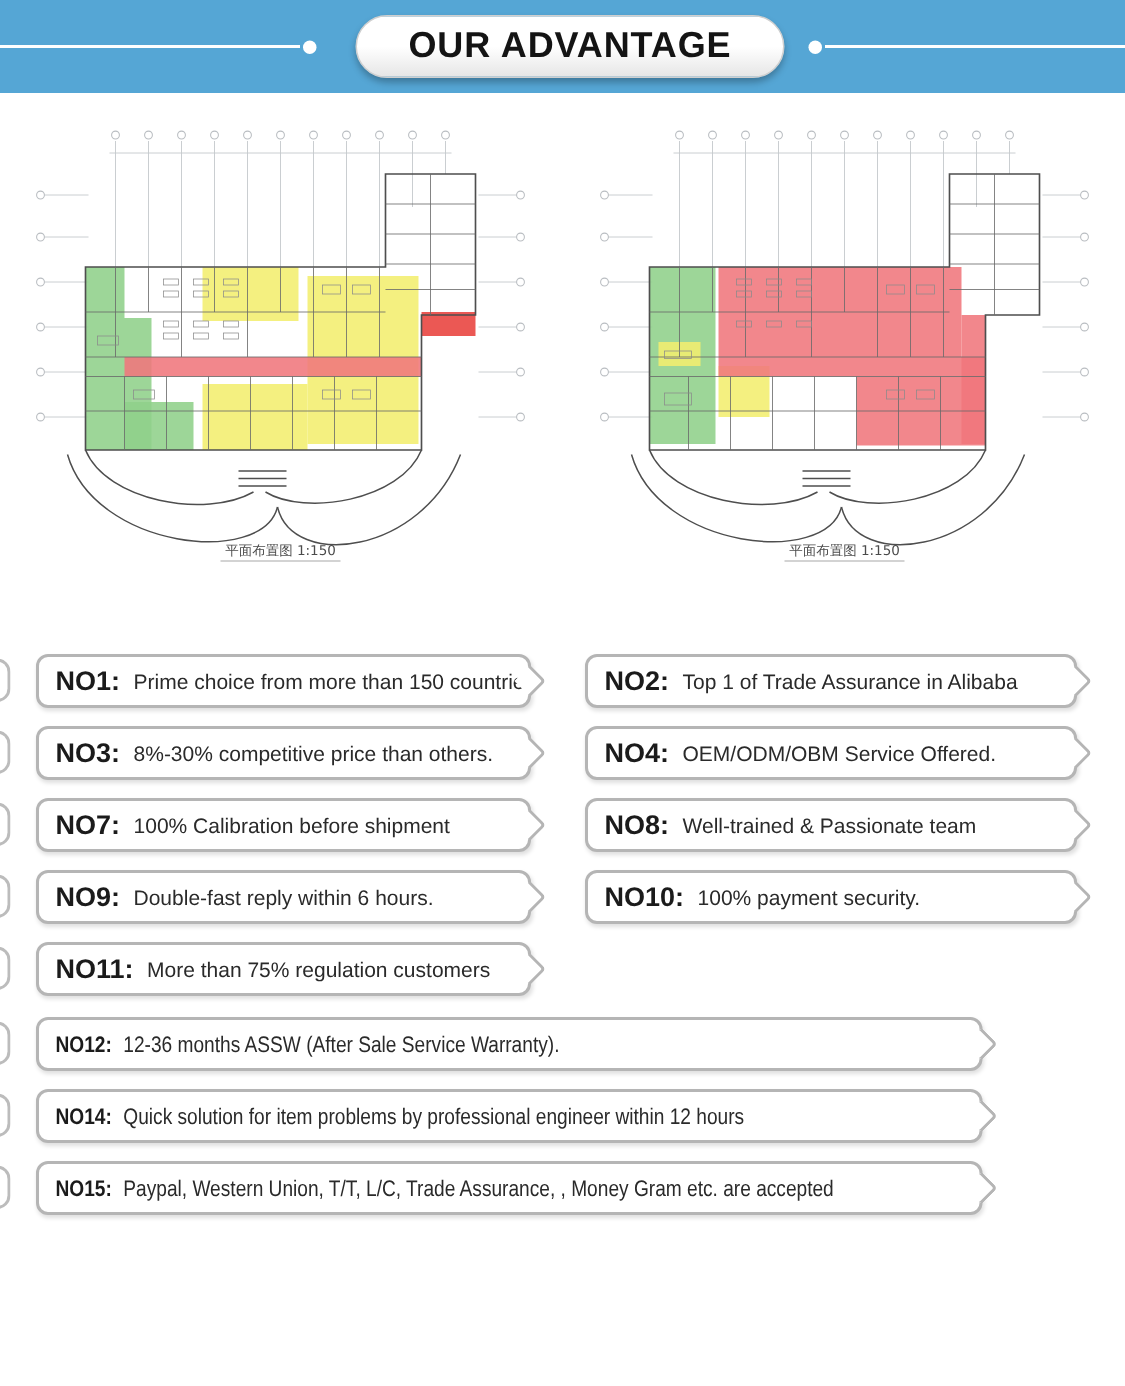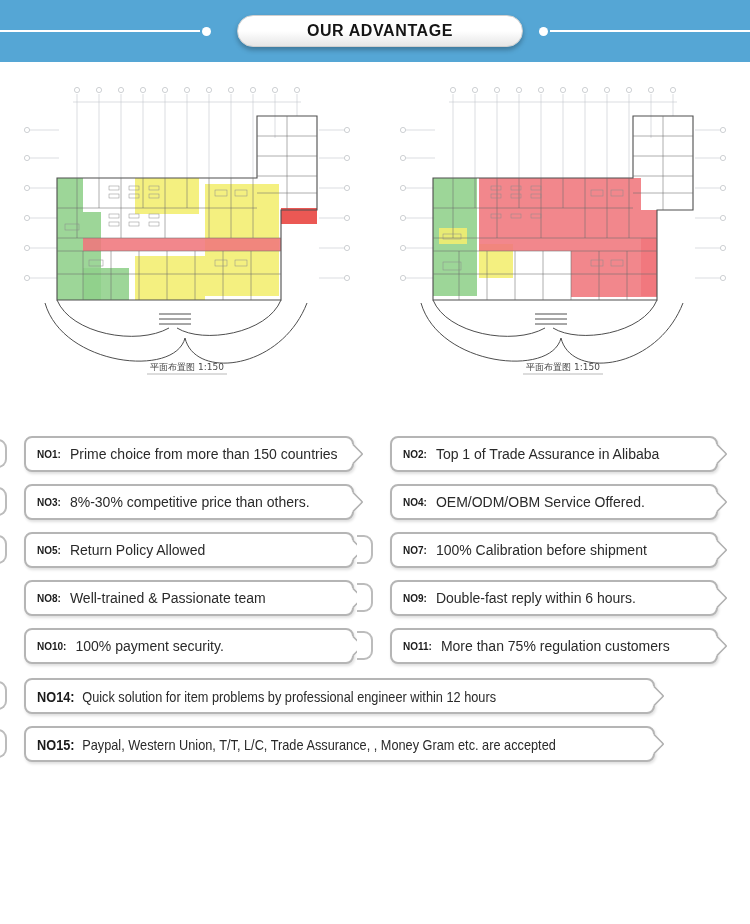--- a/index.html
+++ b/index.html
@@ -12,26 +12,26 @@
   
   .header {
     height:62px; background:#55a6d5;
     display:flex; align-items:center;
   }
   .hline { height:2px; background:#fff; flex:1; }
   .hdot { width:9px; height:9px; border-radius:50%; background:#fff; flex:0 0 auto; }
   .hdot.left  { margin-left:2px; margin-right:26px; }
   .hdot.right { margin-left:16px; margin-right:2px; }
   .pill {
-    width:286px; height:32px; border-radius:24px;
+    width:286px; height:42px; border-radius:24px;
     background:linear-gradient(180deg,#ffffff 50%,#e6e6e6 100%);
     border:1px solid #cfcfcf;
     box-shadow:0 3px 5px rgba(0,0,0,.28);
     display:flex; align-items:center; justify-content:center;
-    font-size:16px; font-weight:700; color:#141414; letter-spacing:.6px;
+    font-size:24px; font-weight:700; color:#141414; letter-spacing:.6px;
   }
 
   
   .plans { display:flex; justify-content:center; gap:40px; margin-top:16px; }
   .plan  { width:336px; height:308px; }
   svg .grid   { stroke:#c4c8cc; stroke-width:.6; fill:none; }
   svg .gridc  { stroke:#b9bdc1; stroke-width:.7; fill:#fff; }
   svg .walls  { stroke:#4e4e4e; stroke-width:1.1; fill:none; }
   svg .inner  { stroke:#6a6a6a; stroke-width:.55; fill:none; }
   svg .furn   { stroke:#8b8b8b; stroke-width:.5; fill:none; }
@@ -46,21 +46,21 @@
     display:grid; grid-template-columns:330px 328px;
     column-gap:36px; row-gap:12px;
   }
   .abox {
     position:relative; height:36px; background:#fff;
     border:2px solid #b5b5b5; border-radius:8px;
     box-shadow:1px 2px 3px rgba(0,0,0,.13);
     display:flex; align-items:center; padding:0 11px;
     white-space:nowrap; 
   }
-  .abox .no  { font-weight:700; color:#1b1b1b; font-size:10px; flex:0 0 auto; }
+  .abox .no  { font-weight:700; color:#1b1b1b; font-size:18px; flex:0 0 auto; }
   .abox .txt { color:#2a2a2a; font-size:14px; margin-left:9px; }
   .arrow {
     position:absolute; right:-9px; top:50%;
     width:15px; height:15px;
     transform:translateY(-50%) rotate(45deg);
     background:#fff;
     border-top:2px solid #b5b5b5; border-right:2px solid #b5b5b5;
     border-top-right-radius:3px;
   }
   .edge {
@@ -361,26 +361,20 @@
       <span class="txt">8%-30% competitive price than others.</span>
       <span class="arrow"></span>
     </div>
     <div class="abox">
       <span class="no">NO4:</span>
       <span class="txt">OEM/ODM/OBM Service Offered.</span>
       <span class="arrow"></span>
     </div>
     <div class="abox">
       <span class="edge"></span>
-      <span class="no">NO5:</span>
-      <span class="txt">Return Policy Allowed</span>
-      <span class="arrow"></span>
-    </div>
-    <div class="abox">
-      <span class="edge"></span>
       <span class="no">NO7:</span>
       <span class="txt">100% Calibration before shipment</span>
       <span class="arrow"></span>
     </div>
     <div class="abox">
       <span class="no">NO8:</span>
       <span class="txt">Well-trained &amp; Passionate team</span>
       <span class="arrow"></span>
     </div>
     <div class="abox">
@@ -396,20 +390,28 @@
     </div>
     <div class="abox">
       <span class="edge"></span>
       <span class="no">NO11:</span>
       <span class="txt">More than 75% regulation customers</span>
       <span class="arrow"></span>
     </div>
   </div>
 
   <div class="adv-full">
+    <div class="abox">
+      <span class="edge"></span>
+      <span class="condensed">
+        <span class="no">NO12:</span>
+        <span class="txt">12-36 months ASSW (After Sale Service Warranty).</span>
+      </span>
+      <span class="arrow"></span>
+    </div>
     <div class="abox">
       <span class="edge"></span>
       <span class="condensed">
         <span class="no">NO14:</span>
         <span class="txt">Quick solution for item problems by professional engineer within 12 hours</span>
       </span>
       <span class="arrow"></span>
     </div>
     <div class="abox">
       <span class="edge"></span>

